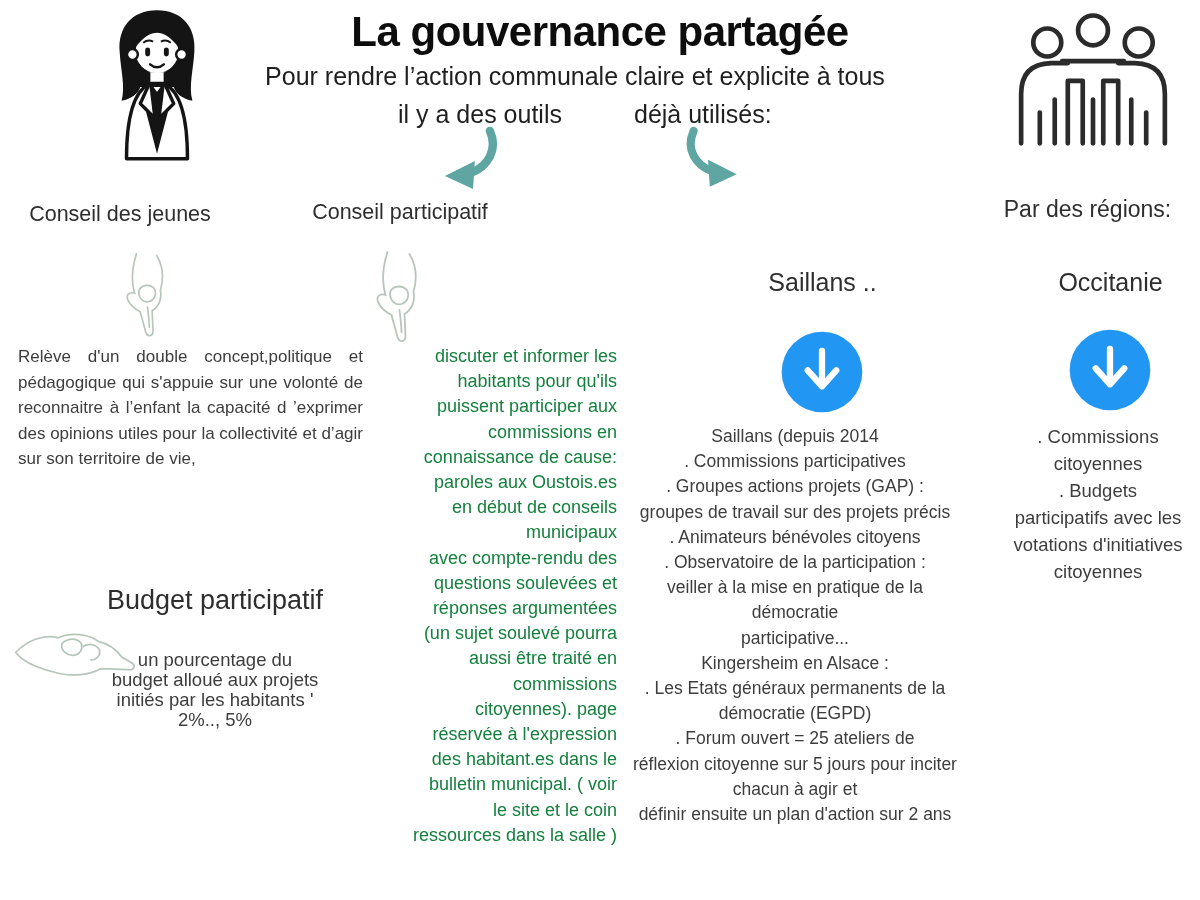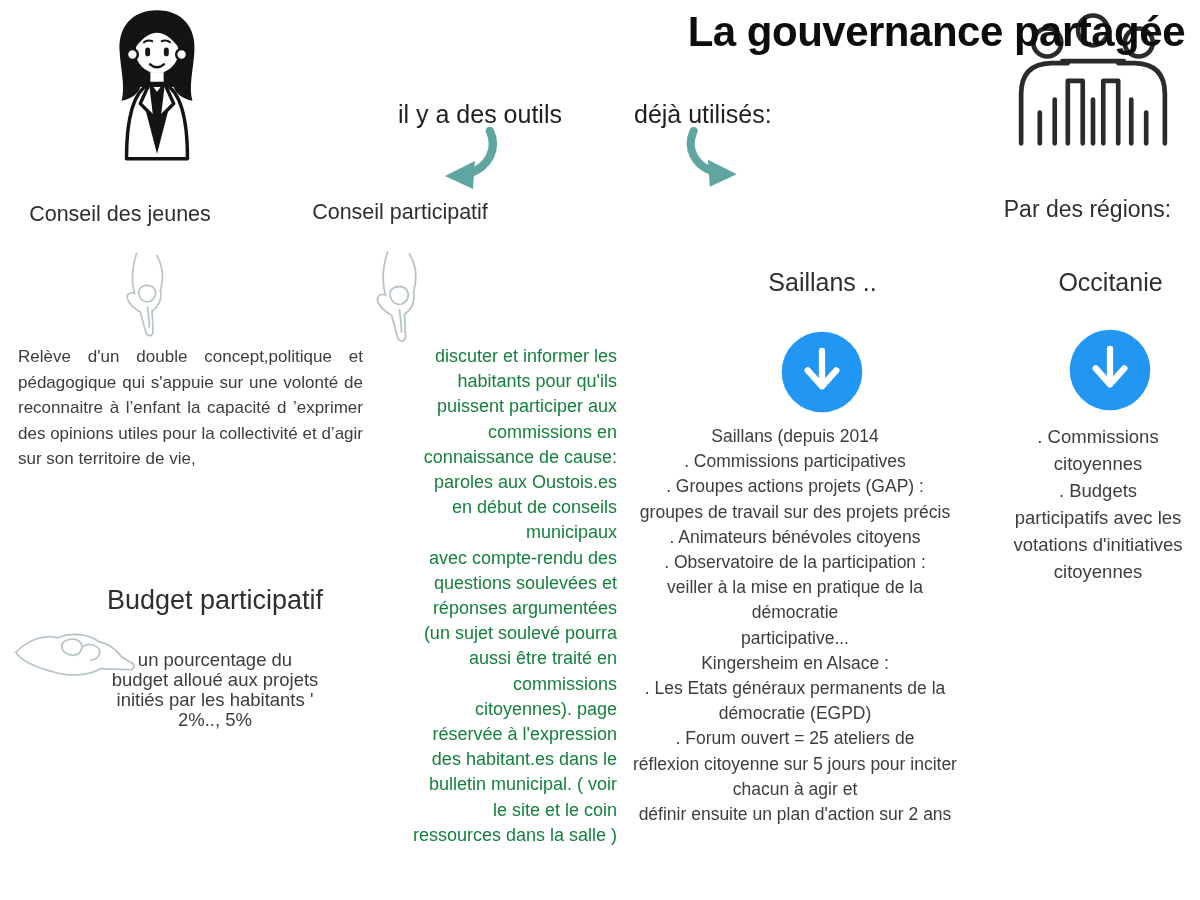--- a/index.html
+++ b/index.html
@@ -5,21 +5,21 @@
   html,body { margin:0; padding:0; background:#ffffff; }
   .canvas {
     position:relative; width:1200px; height:900px; background:#ffffff;
     font-family:"Liberation Sans","DejaVu Sans",sans-serif;
     color:var(--text-body,#3a3a3a); overflow:hidden;
   }
   .abs { position:absolute; }
   .center { text-align:center; }
   .prelines { white-space:pre-line; }
 
-  .title      { left:15px; width:1170px; top:8px;  font-size:42px; font-weight:bold; color:#0d0d0d; text-align:right; letter-spacing:-0.5px; }
+  .title      { left:15px; width:1170px; top:8px;  font-size:42px; font-weight:bold; color:#0d0d0d; text-align:center; letter-spacing:-0.5px; }
   .sub1       { left:0;  width:1150px; top:62px; font-size:25px; color:#1f1f1f; text-align:center; }
   .sub2a      { left:398px; top:100px; font-size:25px; color:#1f1f1f; }
   .sub2b      { left:634px; top:100px; font-size:25px; color:#1f1f1f; }
 
   .doctor-box { left:98px;  top:2px;   width:118px; height:162px; }
   .group-box  { left:1012px;top:8px;   width:162px; height:140px; }
   .arrowL-box { left:428px; top:126px; width:75px;  height:66px; }
   .arrowR-box { left:681px; top:124px; width:72px;  height:68px; }
 
   .h-jeunes       { left:20px;  top:199px; width:200px; font-size:21.5px; line-height:30px; color:#2e2e2e;text-align:center; }
@@ -83,20 +83,21 @@
       <path d="M112 145 V78 H96 V145"></path>
       <line x1="28" y1="112" x2="28" y2="145"></line>
       <line x1="44" y1="98" x2="44" y2="145"></line>
       <line x1="85" y1="98" x2="85" y2="145"></line>
       <line x1="126" y1="98" x2="126" y2="145"></line>
       <line x1="142" y1="112" x2="142" y2="145"></line>
     </svg>
   </div>
 
   <div class="abs title">La gouvernance partagée</div>
+  <div class="abs sub1">Pour rendre l’action communale claire et explicite à tous</div>
   <div class="abs sub2a">il y a des outils</div>
   <div class="abs sub2b">déjà utilisés:</div>
 
   <div class="abs arrowL-box">
     <svg viewBox="0 0 80 70">
       <path d="M66 5 C75 25 64 43 45 50" stroke="var(--accent-teal,#5fa6a3)" stroke-width="9" fill="none" stroke-linecap="round"></path>
       <polygon points="18,53 50,37 48,67" fill="var(--accent-teal,#5fa6a3)"></polygon>
     </svg>
   </div>
   <div class="abs arrowR-box">

